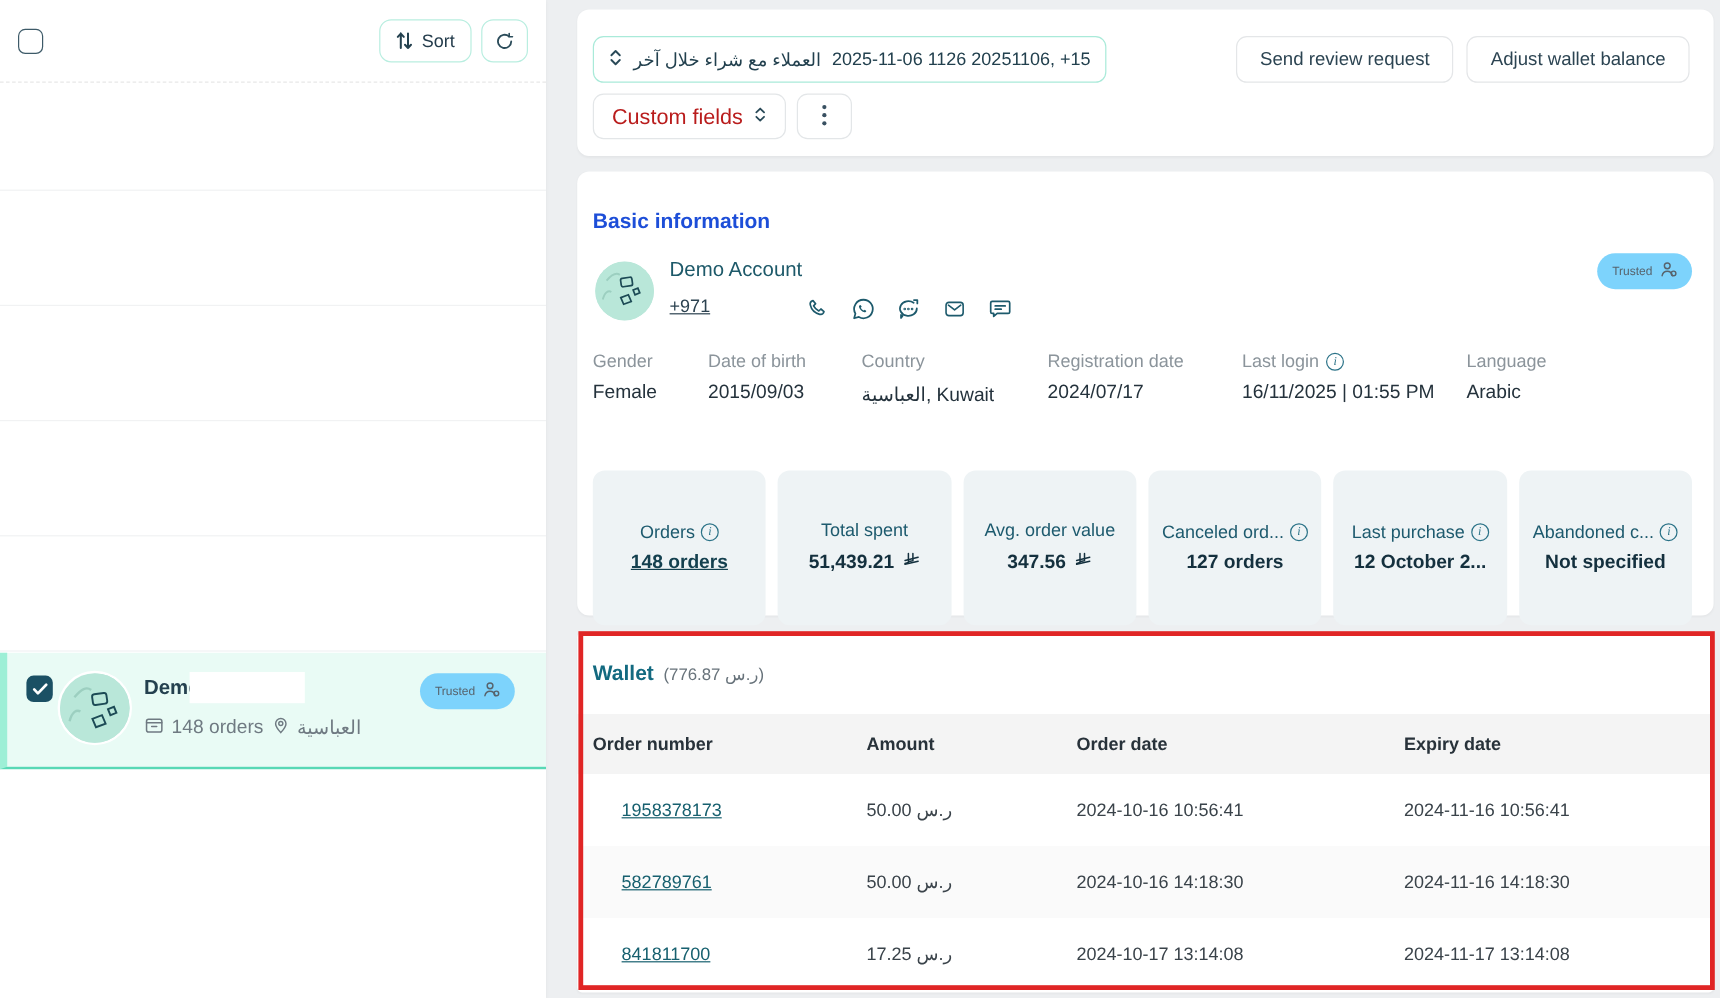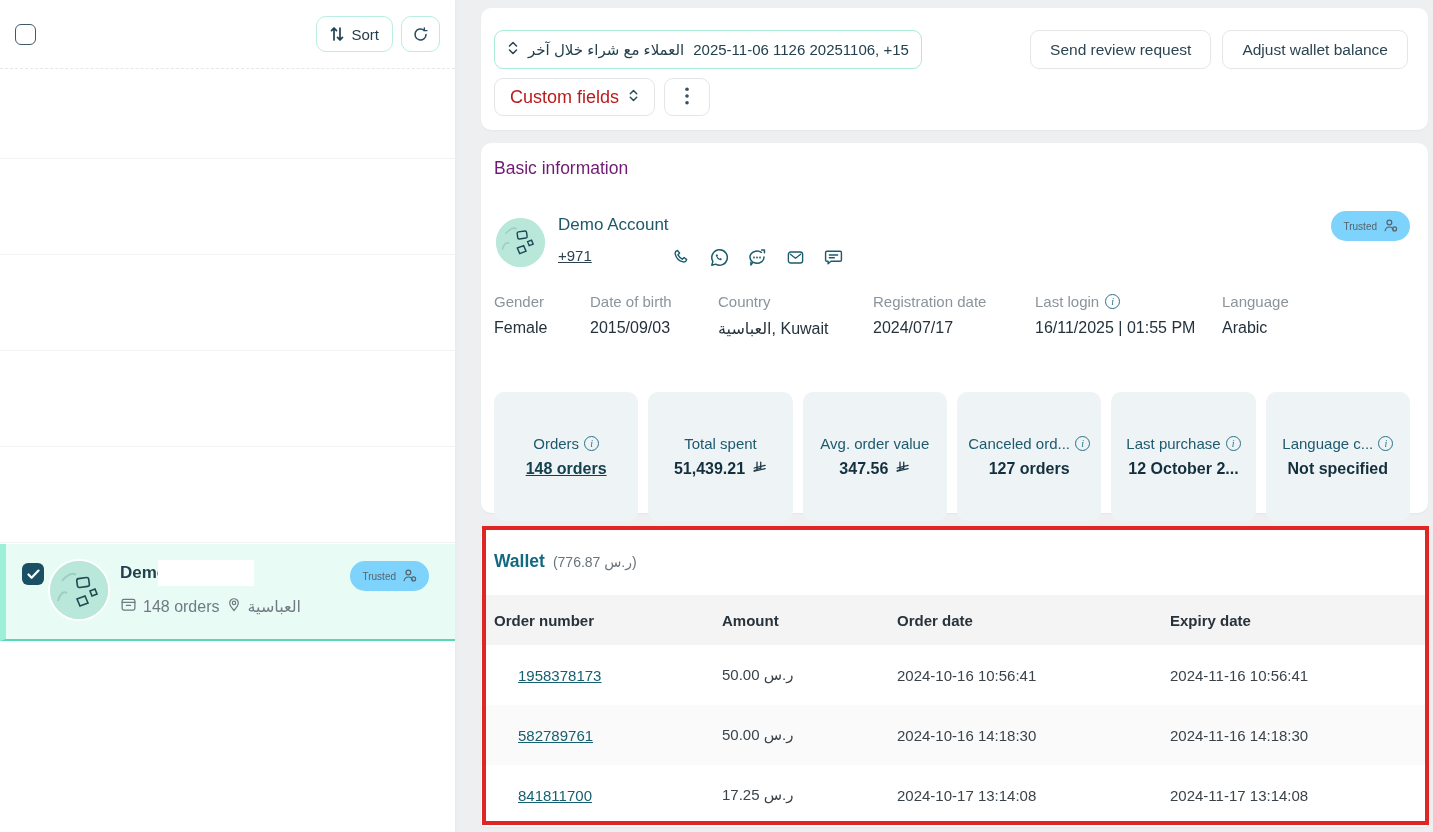--- a/index.html
+++ b/index.html
@@ -49,21 +49,21 @@
   .custom-fields-btn { position:absolute; left:13px; top:70px; height:38px; display:flex; align-items:center;
     gap:9px; border:1px solid #e3e6e8; border-radius:9px; background:#fff; padding:0 15px;
     font-size:18px; color:#b91c1c; cursor:pointer; }
   .kebab-btn { position:absolute; left:183px; top:70px; width:46px; height:38px; border:1px solid #e3e6e8;
     border-radius:9px; background:#fff; display:flex; align-items:center; justify-content:center; cursor:pointer; }
   .top-actions { position:absolute; right:20px; top:22px; display:flex; gap:11px;margin-left:40px; }
   .btn-plain { height:39px; border:1px solid #e4e6e8; border-radius:9px; background:#fff;
     color:#2c4452; font-size:15.5px; padding:0 19px; cursor:pointer; }
 
   .basic-card { left:481px; top:143px; width:947px; height:370px; }
-  .section-title { position:absolute; left:13px; top:15px; font-size:17.5px; font-weight:400; color:#701a75; }
+  .section-title { position:absolute; left:13px; top:31px; font-size:17.5px; font-weight:700; color:#1d4ed8; }
   .avatar2 { position:absolute; left:15px; top:75px; width:49px; height:49px; border-radius:50%;
     background:#b9e7d9; overflow:hidden; }
   .acc-name { position:absolute; left:77px; top:72px; font-size:17px; font-weight:500; color:#1d5969; }
   .acc-phone { position:absolute; left:77px; top:104px; font-size:15px; color:#2c4250;
     text-decoration:underline; cursor:pointer; }
   .contact-icons { position:absolute; left:186px; top:102px; display:flex; gap:10px; color:#1d5a6c; }
   .contact-icons .cicon { width:28px; height:24px; display:flex; align-items:center; justify-content:center; cursor:pointer; }
   .trusted-pill.in-card { position:absolute; right:18px; top:68px; left:auto; }
 
   .field { position:absolute; top:150px; }
@@ -360,21 +360,21 @@
           <div class="stat-label">
             <span>Last purchase</span>
             <span class="info-i">i</span>
           </div>
           <div class="stat-value">
             <span>12 October 2...</span>
           </div>
         </div>
         <div class="stat-card">
           <div class="stat-label">
-            <span>Language c...</span>
+            <span>Abandoned c...</span>
             <span class="info-i">i</span>
           </div>
           <div class="stat-value">
             <span>Not specified</span>
           </div>
         </div>
       </div>
   </div>
 
   <div class="card wallet-card">

